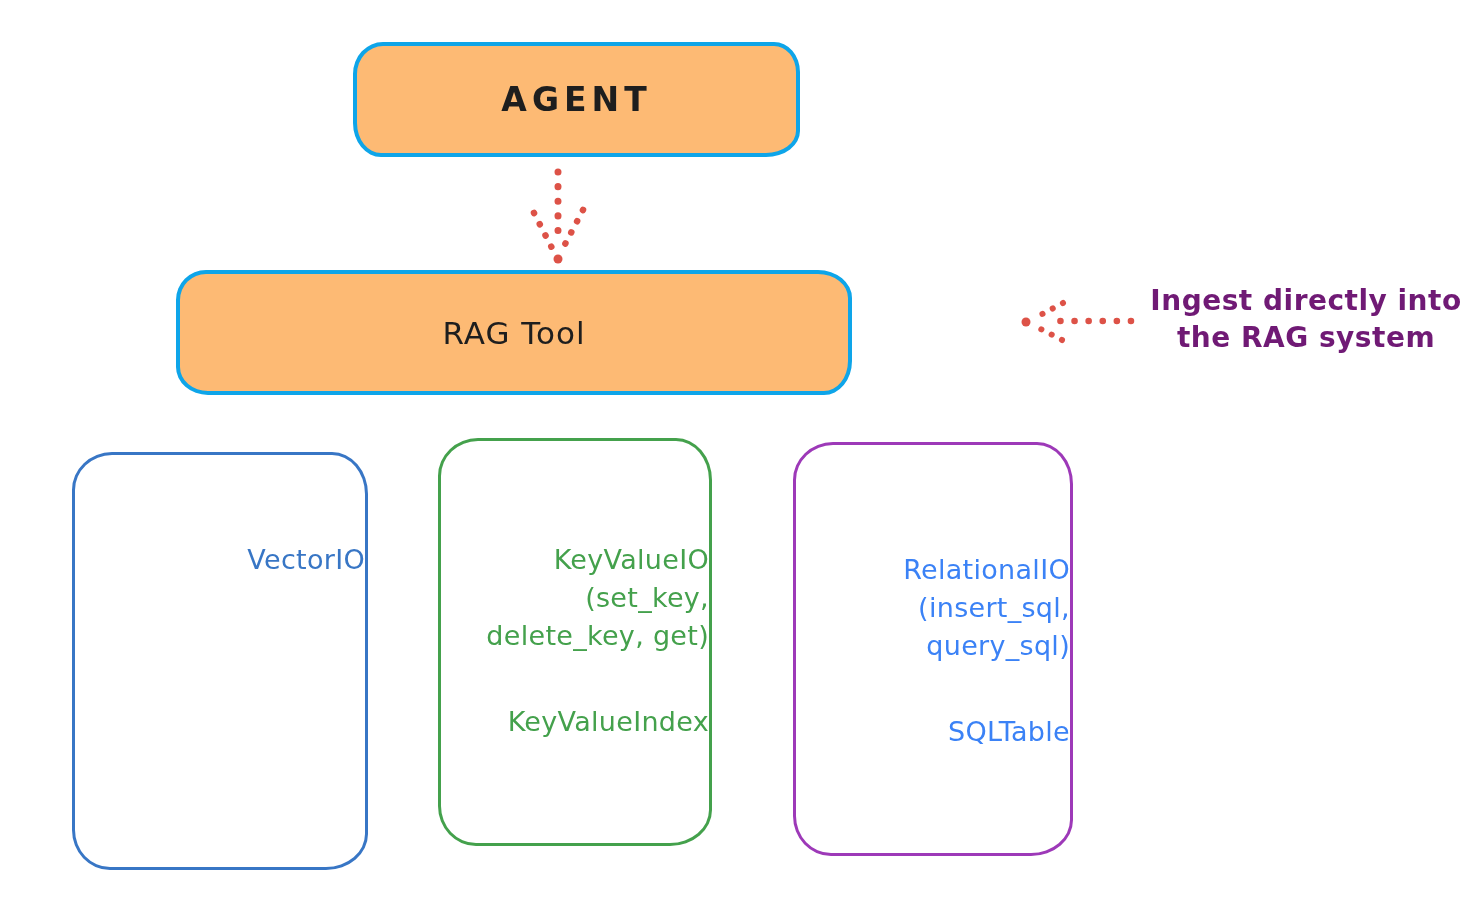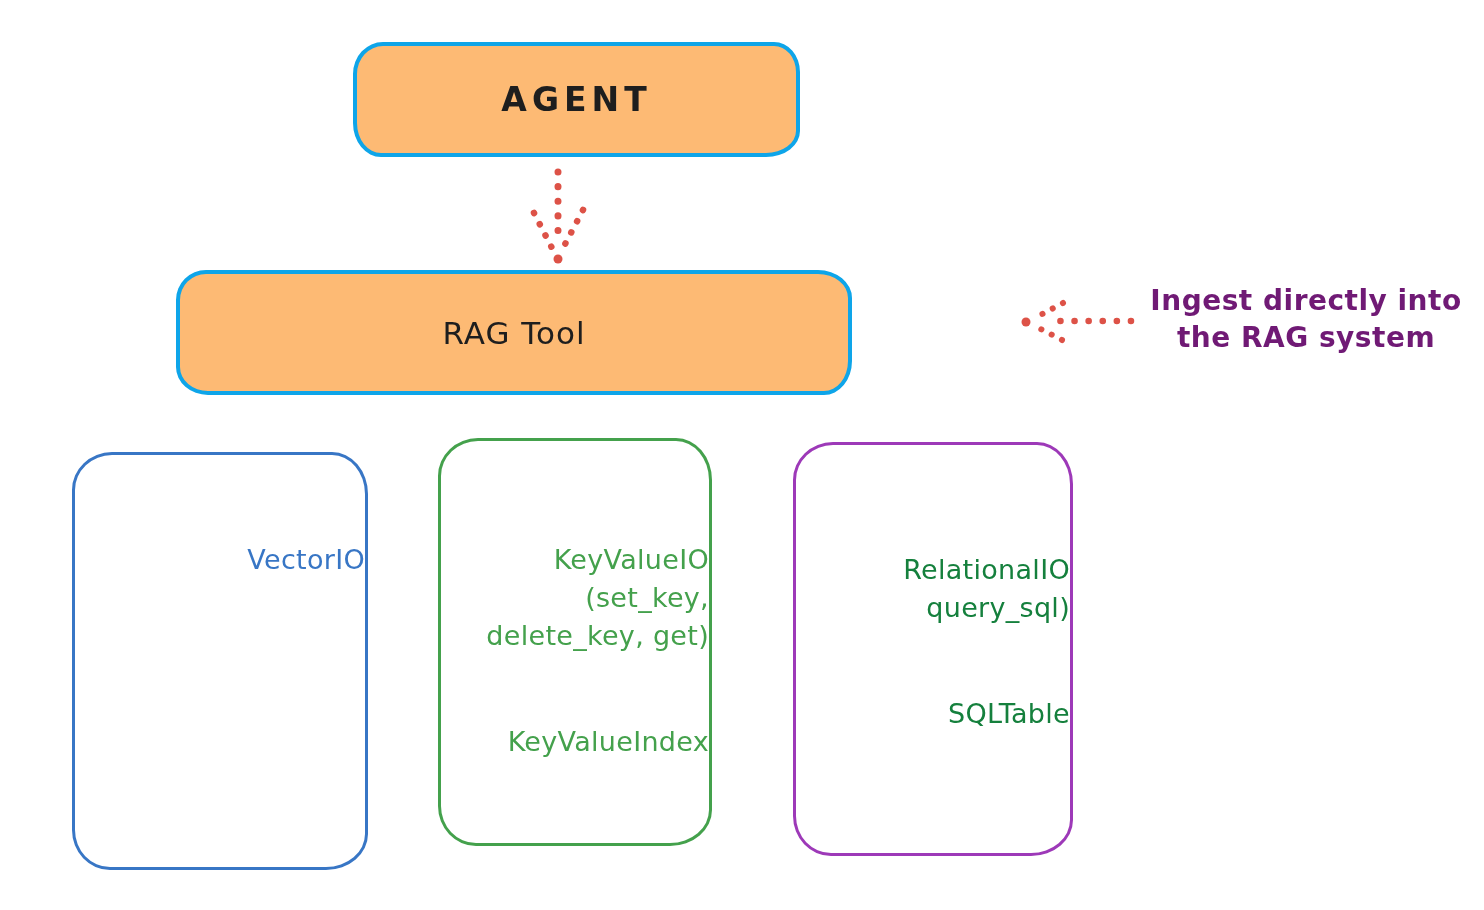--- a/index.html
+++ b/index.html
@@ -42,34 +42,34 @@
 
   
   .io-box{
     position:absolute;
     background:#ffffff;
     border-radius:40px 36px 42px 38px / 38px 42px 36px 40px;
     box-sizing:border-box;
     text-align:right;
     font-size:27px;line-height:38px;letter-spacing:0.3px;
   }
-  .io-box .io-index{margin-top:68px;padding-left:15px;}
+  .io-box .io-index{margin-top:48px;padding-left:15px;}
   .io-blue{
     left:72px;top:452px;width:296px;height:418px;
     border:3.5px solid #3876c5;color:#3876c5;
     padding-top:86px;
   }
   .io-green{
     left:438px;top:438px;width:274px;height:408px;
     border:3.5px solid #44a14c;color:#44a14c;
     padding-top:100px;
   }
   .io-purple{
     left:793px;top:442px;width:280px;height:414px;
-    border:3.5px solid #9d39b8;color:#15803d;
+    border:3.5px solid #9d39b8;color:#3b82f6;
     padding-top:106px;
   }
 </style>
 </head>
 <body>
 
 <div class="canvas">
 
   <svg class="arrows" width="1484" height="910" viewBox="0 0 1484 910">
 
@@ -107,17 +107,18 @@
 
   <div class="io-box io-green">
     <div>KeyValueIO</div>
     <div>(set_key,</div>
     <div>delete_key, get)</div>
     <div class="io-index">KeyValueIndex</div>
   </div>
 
   <div class="io-box io-purple">
     <div>RelationalIO</div>
+    <div>(insert_sql,</div>
     <div>query_sql)</div>
     <div class="io-index">SQLTable</div>
   </div>
 
 </div>
 
 </body></html>

